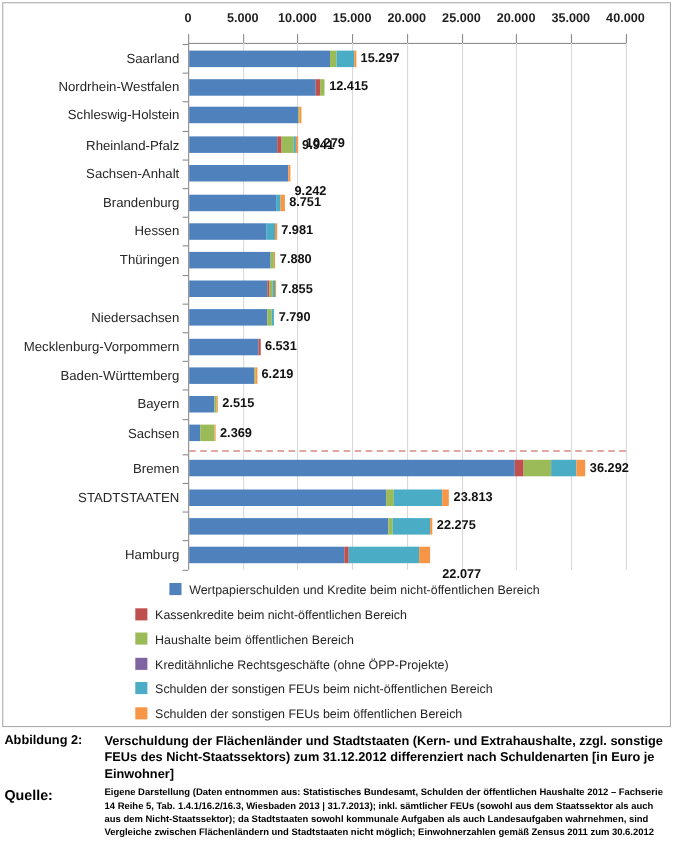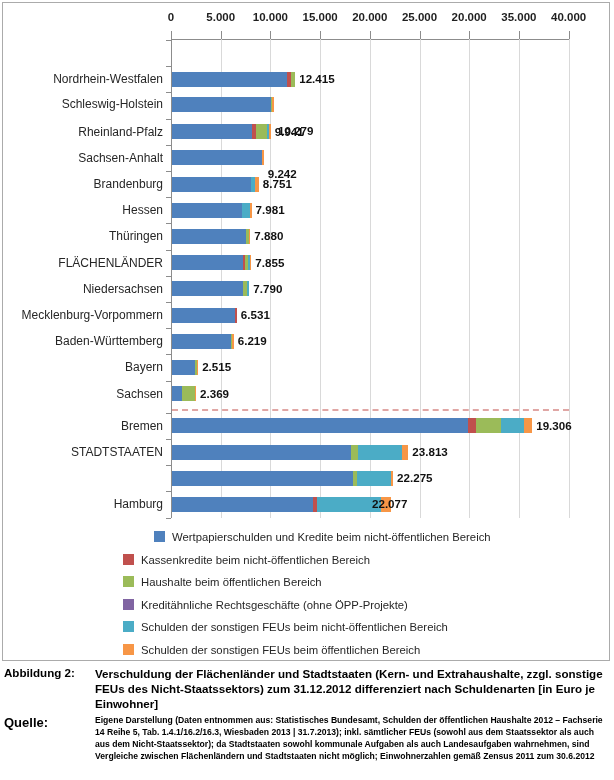--- a/index.html
+++ b/index.html
@@ -69,20 +69,30 @@
         <div class="gridline" style="left: 217.7px;"></div>
         <div class="gridline" style="left: 267.4px;"></div>
         <div class="gridline" style="left: 317.1px;"></div>
         <div class="gridline" style="left: 366.8px;"></div>
         <div class="gridline" style="left: 416.5px;"></div>
         <div class="gridline" style="left: 466.2px;"></div>
         <div class="gridline" style="left: 515.9px;"></div>
         <div class="gridline" style="left: 565.6px;"></div>
       </div>
     <div class="rows" id="rows">
+        <div class="bar-row" style="top: 0px;">
+          <div class="cat-label">Saarland</div>
+          <div class="bar">
+            <div class="seg" style="width: 127.536px; background: rgb(79, 129, 189);"></div>
+            <div class="seg" style="width: 6.45125px; background: rgb(155, 187, 89);"></div>
+            <div class="seg" style="width: 16.277px; background: rgb(75, 172, 198);"></div>
+            <div class="seg" style="width: 1.55822px; background: rgb(247, 150, 70);"></div>
+          </div>
+          <div class="value-label" style="left: 324.823px;">15.297</div>
+        </div>
         <div class="cat-tick" style="top: 0px;"></div>
         <div class="bar-row" style="top: 26.2px;">
           <div class="cat-label">Nordrhein-Westfalen</div>
           <div class="bar">
             <div class="seg" style="width: 115.13px; background: rgb(79, 129, 189);"></div>
             <div class="seg" style="width: 4.26775px; background: rgb(192, 80, 77);"></div>
             <div class="seg" style="width: 3.82112px; background: rgb(155, 187, 89);"></div>
           </div>
           <div class="value-label" style="left: 296.219px;">12.415</div>
         </div>
@@ -142,21 +152,20 @@
           <div class="cat-label">Thüringen</div>
           <div class="bar">
             <div class="seg" style="width: 74.1397px; background: rgb(79, 129, 189);"></div>
             <div class="seg" style="width: 2.72938px; background: rgb(155, 187, 89);"></div>
             <div class="seg" style="width: 1.5px; background: rgb(247, 150, 70);"></div>
           </div>
           <div class="value-label" style="left: 251.369px;">7.880</div>
         </div>
         <div class="cat-tick" style="top: 183.4px;"></div>
         <div class="bar-row" style="top: 209.6px;">
-          <div class="cat-label">FLÄCHENLÄNDER</div>
           <div class="bar">
             <div class="seg" style="width: 71.063px; background: rgb(79, 129, 189);"></div>
             <div class="seg" style="width: 1.5px; background: rgb(192, 80, 77);"></div>
             <div class="seg" style="width: 3.27525px; background: rgb(155, 187, 89);"></div>
             <div class="seg" style="width: 2.03463px; background: rgb(75, 172, 198);"></div>
             <div class="seg" style="width: 1.5px; background: rgb(247, 150, 70);"></div>
           </div>
           <div class="value-label" style="left: 252.373px;">7.855</div>
         </div>
         <div class="cat-tick" style="top: 209.6px;"></div>
@@ -212,21 +221,21 @@
         <div class="separator-line" style="top: 368.8px;"></div>
         <div class="bar-row" style="top: 372.8px;">
           <div class="cat-label">Bremen</div>
           <div class="bar">
             <div class="seg" style="width: 295.765px; background: rgb(79, 129, 189);"></div>
             <div class="seg" style="width: 7.94px; background: rgb(192, 80, 77);"></div>
             <div class="seg" style="width: 24.8125px; background: rgb(155, 187, 89);"></div>
             <div class="seg" style="width: 23.82px; background: rgb(75, 172, 198);"></div>
             <div class="seg" style="width: 7.8606px; background: rgb(247, 150, 70);"></div>
           </div>
-          <div class="value-label" style="left: 533.198px;">19.306</div>
+          <div class="value-label" style="left: 533.198px;">36.292</div>
         </div>
         <div class="cat-tick" style="top: 372.8px;"></div>
         <div class="bar-row" style="top: 399px;">
           <div class="cat-label">STADTSTAATEN</div>
           <div class="bar">
             <div class="seg" style="width: 178.849px; background: rgb(79, 129, 189);"></div>
             <div class="seg" style="width: 7.49337px; background: rgb(155, 187, 89);"></div>
             <div class="seg" style="width: 43.2234px; background: rgb(75, 172, 198);"></div>
             <div class="seg" style="width: 6.77877px; background: rgb(247, 150, 70);"></div>
           </div>
@@ -244,21 +253,21 @@
         </div>
         <div class="cat-tick" style="top: 425.2px;"></div>
         <div class="bar-row" style="top: 451.4px;">
           <div class="cat-label">Hamburg</div>
           <div class="bar">
             <div class="seg" style="width: 141.431px; background: rgb(79, 129, 189);"></div>
             <div class="seg" style="width: 3.87075px; background: rgb(192, 80, 77);"></div>
             <div class="seg" style="width: 63.917px; background: rgb(75, 172, 198);"></div>
             <div class="seg" style="width: 9.89522px; background: rgb(247, 150, 70);"></div>
           </div>
-          <div class="value-label" style="left: 369px;">22.077</div>
+          <div class="value-label" style="left: 399px; margin-top: 18px;">22.077</div>
         </div>
         <div class="cat-tick" style="top: 451.4px;"></div>
         <div class="cat-tick" style="top: 477.6px;"></div>
       </div>
     <div class="legend" id="legend">
         <div class="legend-item" style="top: 0px; margin-left: 31px;"><span class="legend-swatch" style="background: rgb(79, 129, 189);"></span><span class="legend-label">Wertpapierschulden und Kredite beim nicht-öffentlichen Bereich</span></div>
         <div class="legend-item" style="top: 22.6px;"><span class="legend-swatch" style="background: rgb(192, 80, 77);"></span><span class="legend-label">Kassenkredite beim nicht-öffentlichen Bereich</span></div>
         <div class="legend-item" style="top: 45.2px;"><span class="legend-swatch" style="background: rgb(155, 187, 89);"></span><span class="legend-label">Haushalte beim öffentlichen Bereich</span></div>
         <div class="legend-item" style="top: 67.8px; text-align: right;"><span class="legend-swatch" style="background: rgb(128, 100, 162);"></span><span class="legend-label">Kreditähnliche Rechtsgeschäfte (ohne ÖPP-Projekte)</span></div>
         <div class="legend-item" style="top: 90.4px;"><span class="legend-swatch" style="background: rgb(75, 172, 198);"></span><span class="legend-label">Schulden der sonstigen FEUs beim nicht-öffentlichen Bereich</span></div>

